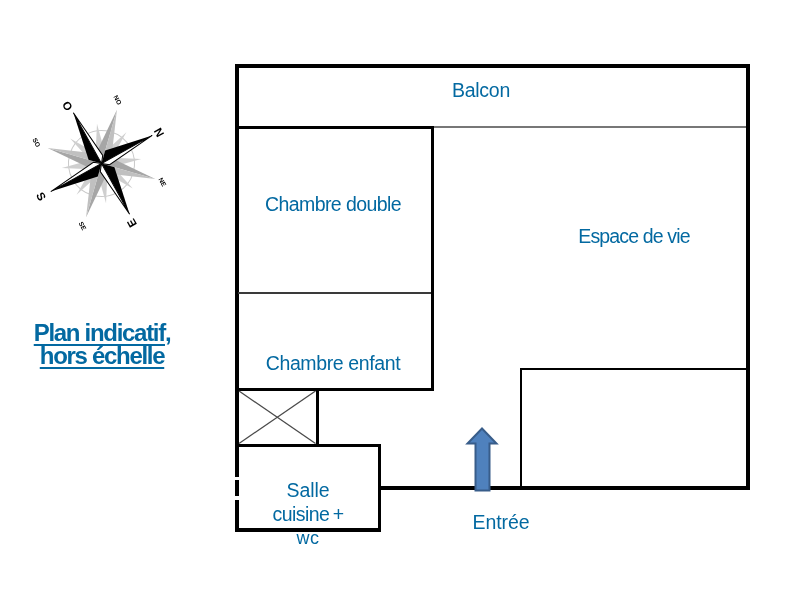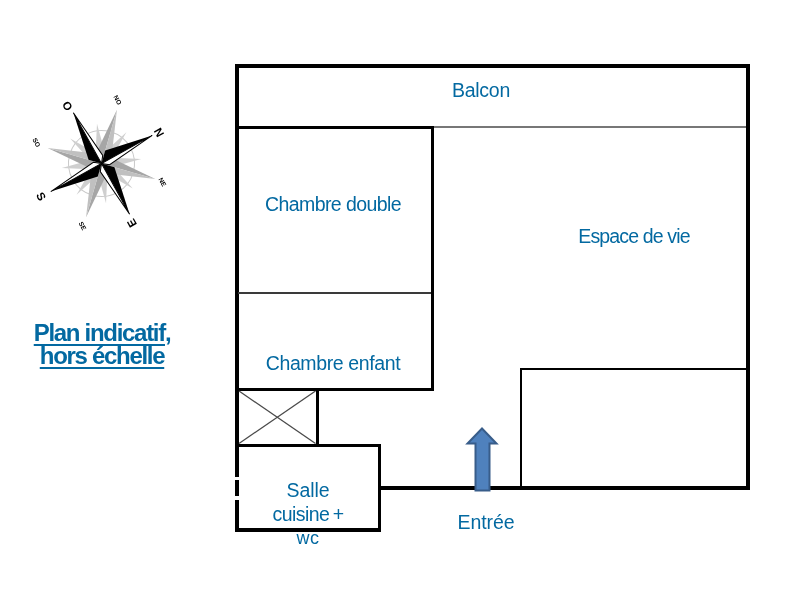--- a/index.html
+++ b/index.html
@@ -103,16 +103,16 @@
       <text x="36.5" y="142.5" transform="rotate(61 36.5 142.5)" font-size="6.5" font-weight="bold" dy="2.3">SO</text>
       <text x="82.5" y="226" transform="rotate(61 82.5 226)" font-size="6.5" font-weight="bold" dy="2.3">SE</text>
     </g>
   </svg>
 
   <div class="lbl" style="left:381px;top:79px;width:200px;letter-spacing:-0.28px;">Balcon</div>
   <div class="lbl" style="left:233px;top:193px;width:200px;letter-spacing:-0.58px;">Chambre double</div>
   <div class="lbl" style="left:233px;top:352px;width:200px;letter-spacing:-0.38px;">Chambre enfant</div>
   <div class="lbl" style="left:534px;top:224.5px;width:200px;letter-spacing:-0.85px;">Espace de vie</div>
   <div class="lbl" style="left:208px;top:479px;width:200px;line-height:23.7px;letter-spacing:-0.12px;">Salle<br><span style="letter-spacing:-0.56px;">cuisine +</span><br><span style="font-size:18px;letter-spacing:0.5px;">wc</span></div>
-  <div class="lbl" style="left:386px;top:510.5px;width:200px;letter-spacing:-0.1px;">Entrée</div>
+  <div class="lbl" style="left:401px;top:510.5px;width:200px;letter-spacing:-0.1px;">Entrée</div>
   <div class="lbl" style="left:0px;top:321px;width:180px;line-height:23px;text-decoration:underline;text-decoration-thickness:1.8px;text-underline-offset:2.5px;font-size:24px;font-weight:bold;letter-spacing:-1.3px;margin-left:12px;">Plan indicatif,<br>hors échelle</div>
 
 </div>
 
 </body></html>

